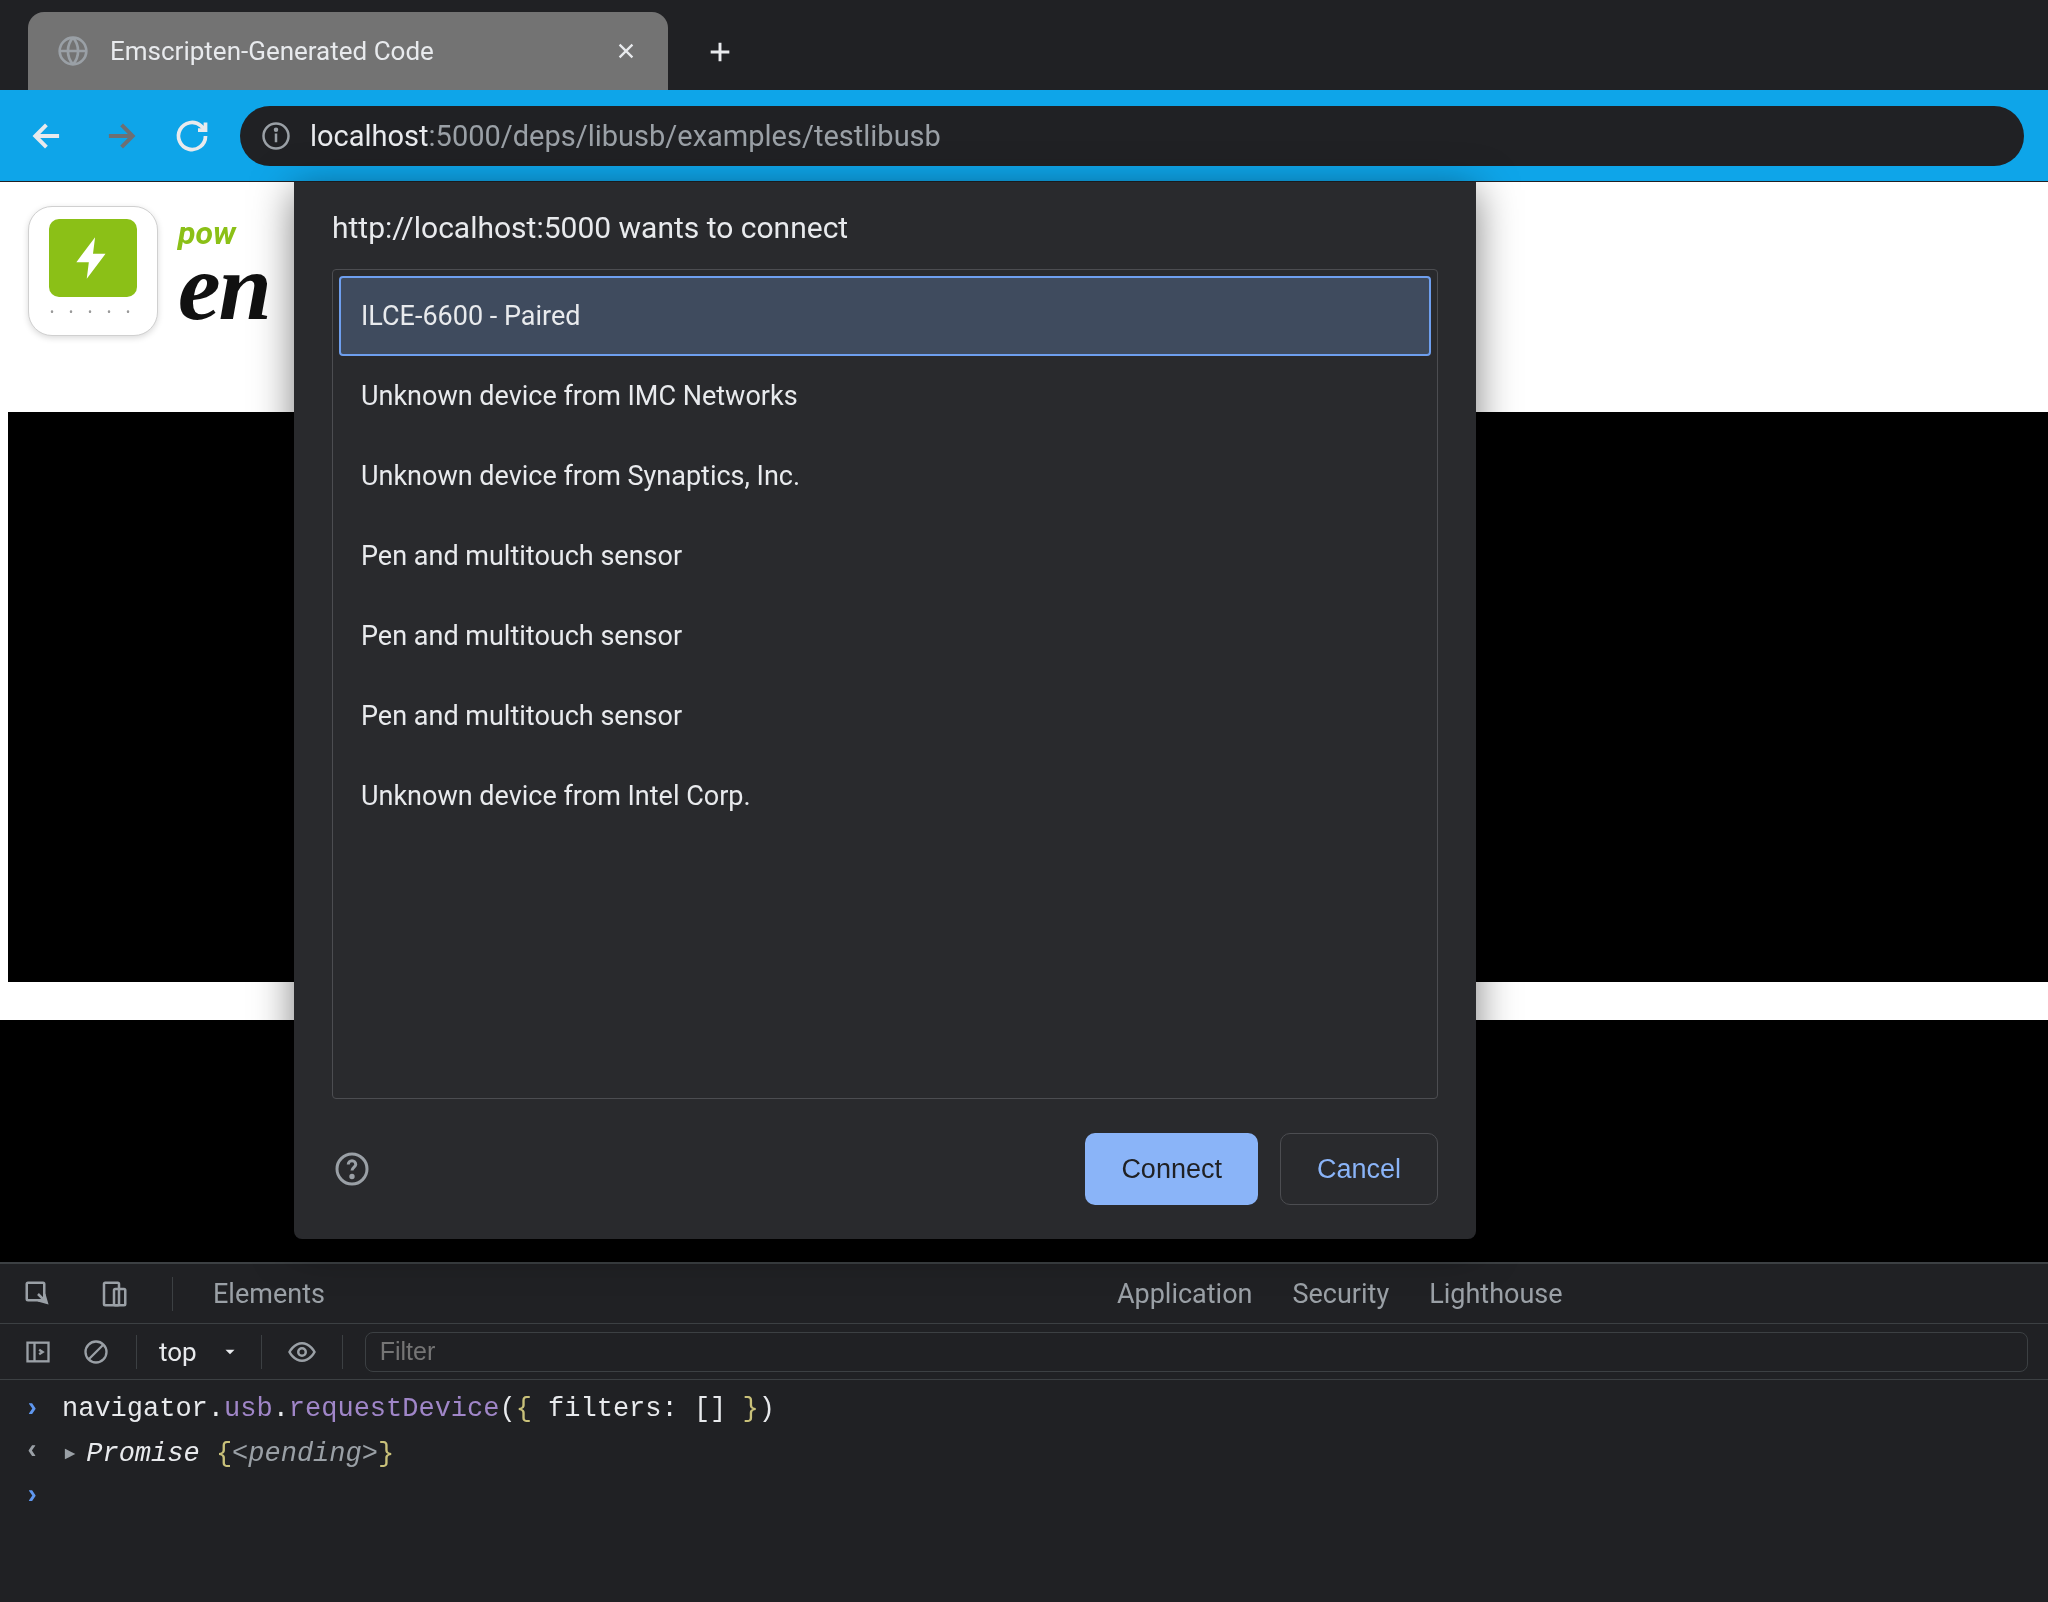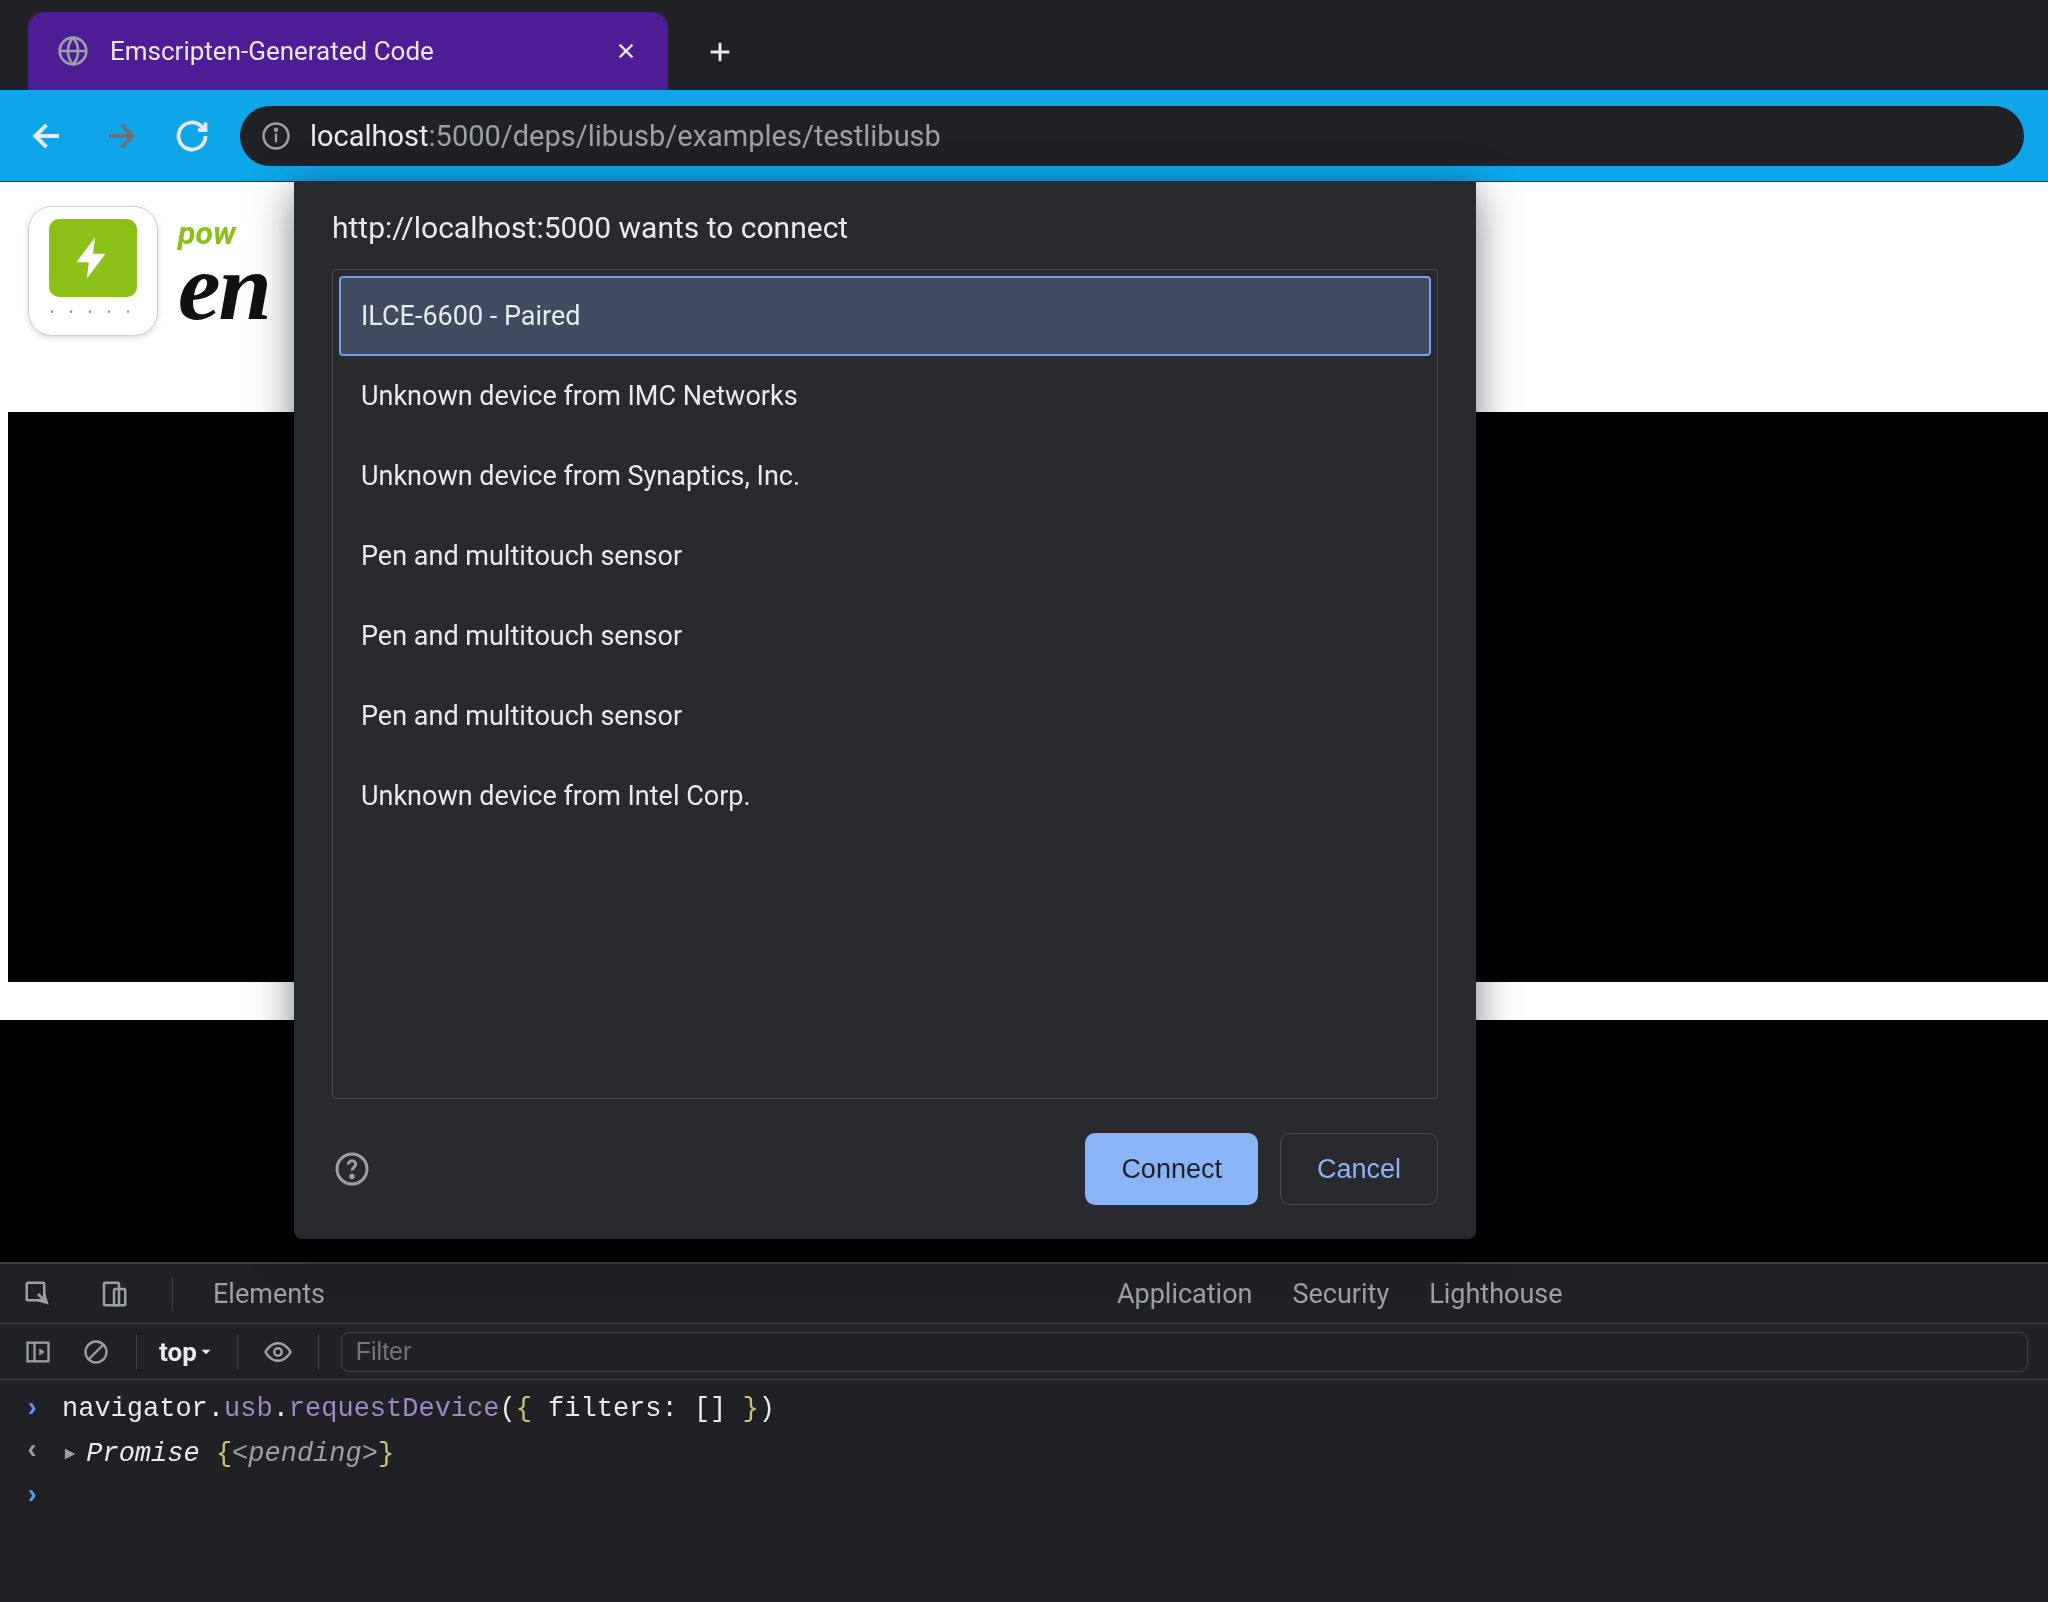--- a/index.html
+++ b/index.html
@@ -14,21 +14,21 @@
   
   .tabbar {
     height: 90px;
     background: #202124;
     display: flex;
     align-items: flex-end;
   }
   .tab {
     height: 78px;
     width: 640px;
-    background: #4c1d95;
+    background: #737373;
     border-radius: 16px 16px 0 0;
     display: flex;
     align-items: center;
     padding: 0 28px;
     gap: 20px;
     margin-left: 28px;
     position: relative;
   }
   .tab .favicon {
     width: 34px; height: 34px;
@@ -165,21 +165,21 @@
     border-bottom:1px solid #3c4043;
   }
   .dt-icon { width:36px; height:36px; color:#9aa0a6; display:flex; align-items:center; justify-content:center;}
   .dt-sep { width:1px; height:34px; background:#3c4043; }
   .dt-tab { font-size:27px; color:#9aa0a6; cursor:pointer; padding:12px 0;}
   .dt-tab.active { color:#e8eaed; border-bottom:3px solid #1a73e8; }
   .dt-filterbar {
     height:56px; display:flex; align-items:center; padding:0 20px; gap:22px;
     border-bottom:1px solid #3c4043;
   }
-  .dt-ctx { font-size:26px; color:#e8eaed; display:flex; align-items:center; gap:0;font-weight:bold;}
+  .dt-ctx { font-size:26px; color:#e8eaed; display:flex; align-items:center; gap:24px;}
   .dt-filter-input {
     flex:1; height:40px; background:#202124; border:1px solid #3c4043;
     color:#9aa0a6; font-size:25px; padding:0 14px; border-radius:8px;
   }
   .dt-console { flex:1; font-family: Menlo, Consolas, "Courier New", monospace; font-size:27px; padding:8px 0;}
   .console-line { display:flex; padding:6px 24px; gap:18px; align-items:flex-start;}
   .console-chevron { color:#5f97ef; width:20px; font-weight:bold;}
   .console-chevron.out { color:#9aa0a6; }
   .console-text { color:#e8eaed; white-space:pre; }
   .tok-prop { color:#a086c8; }

